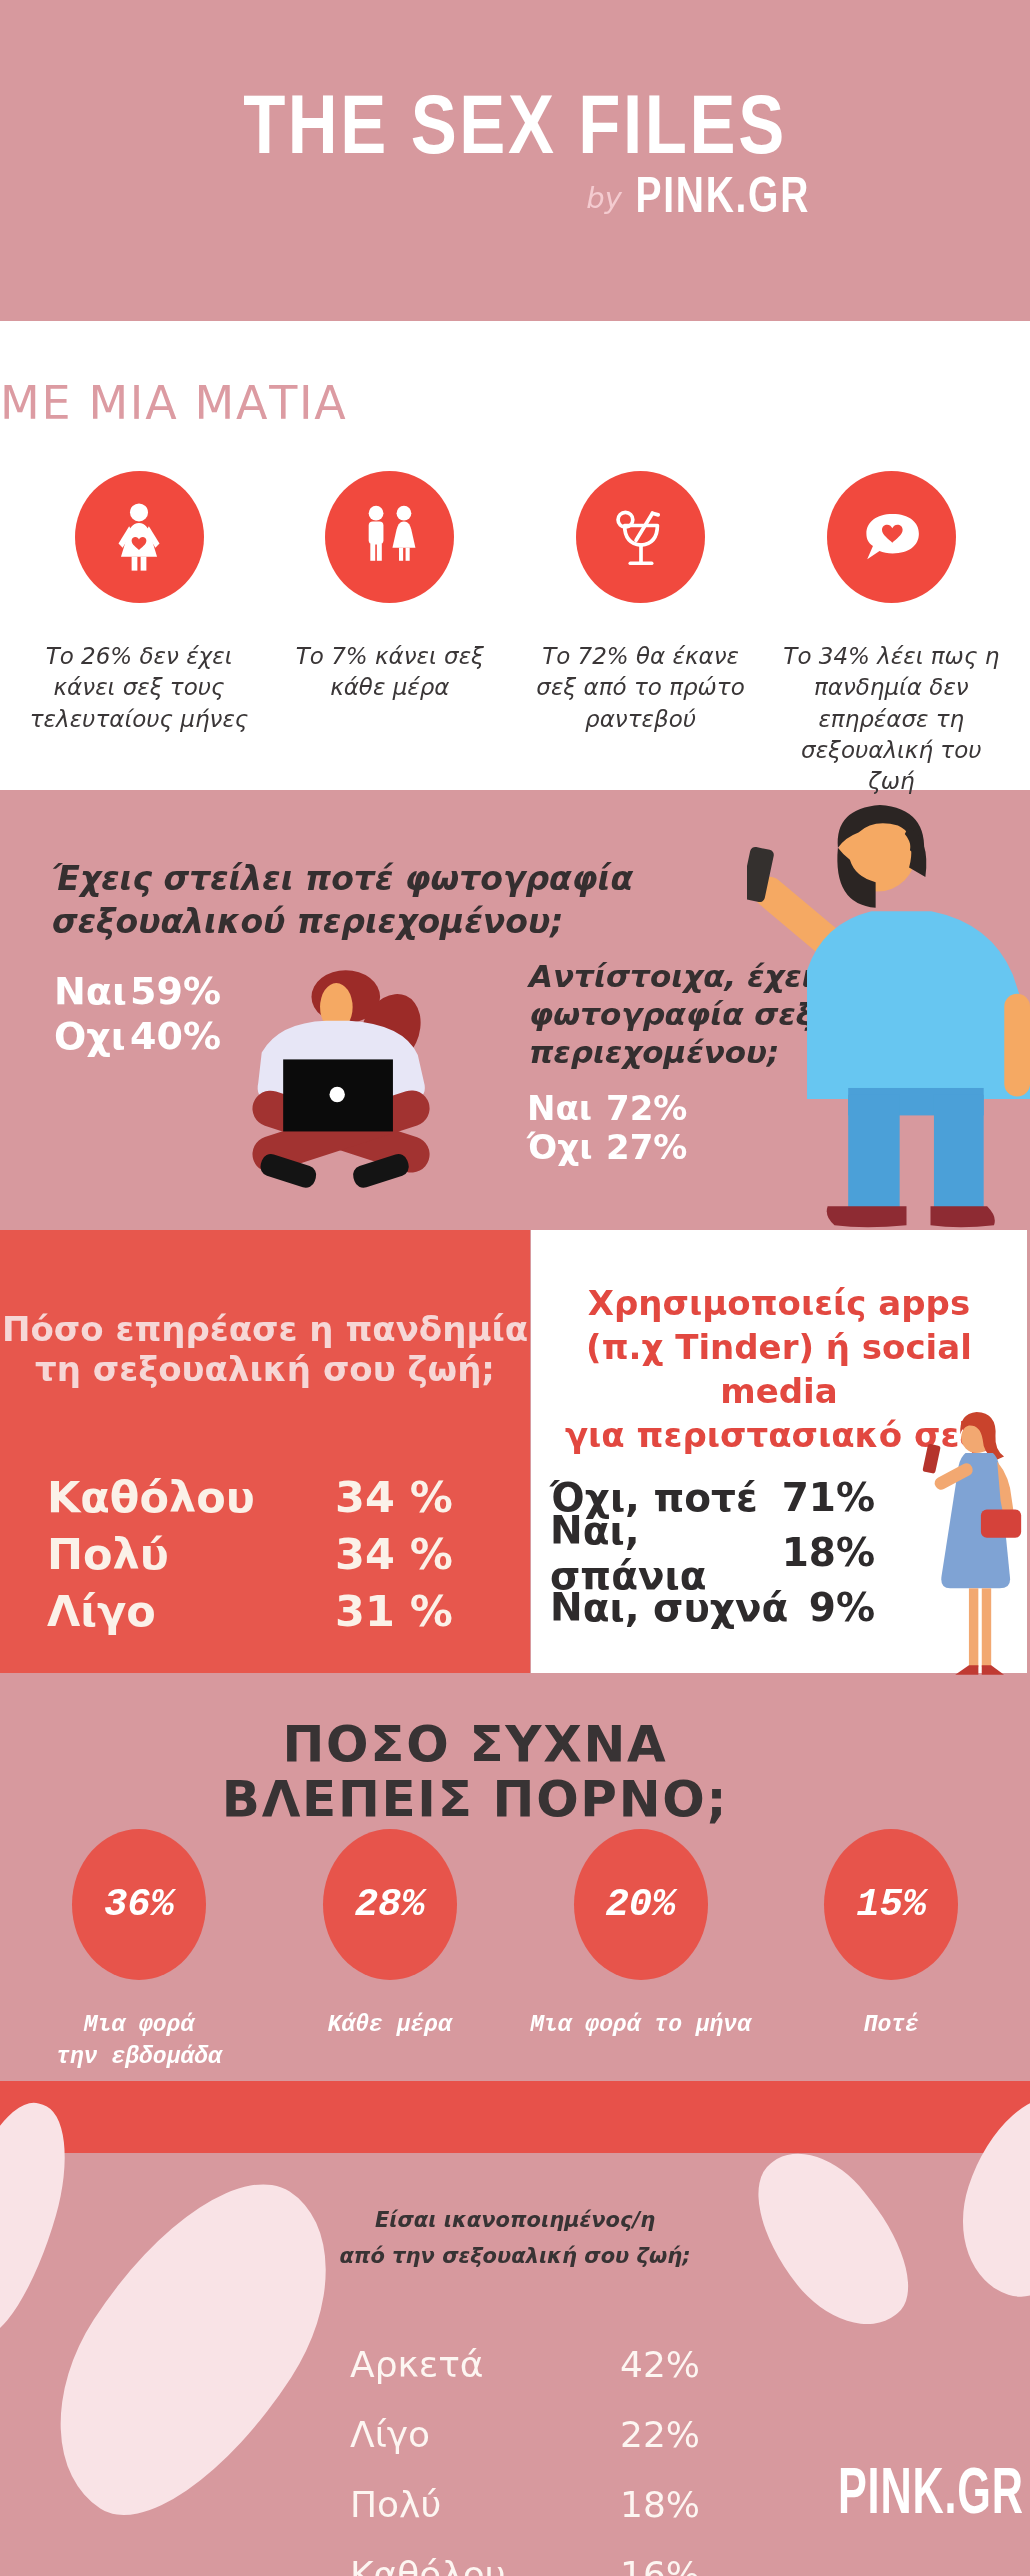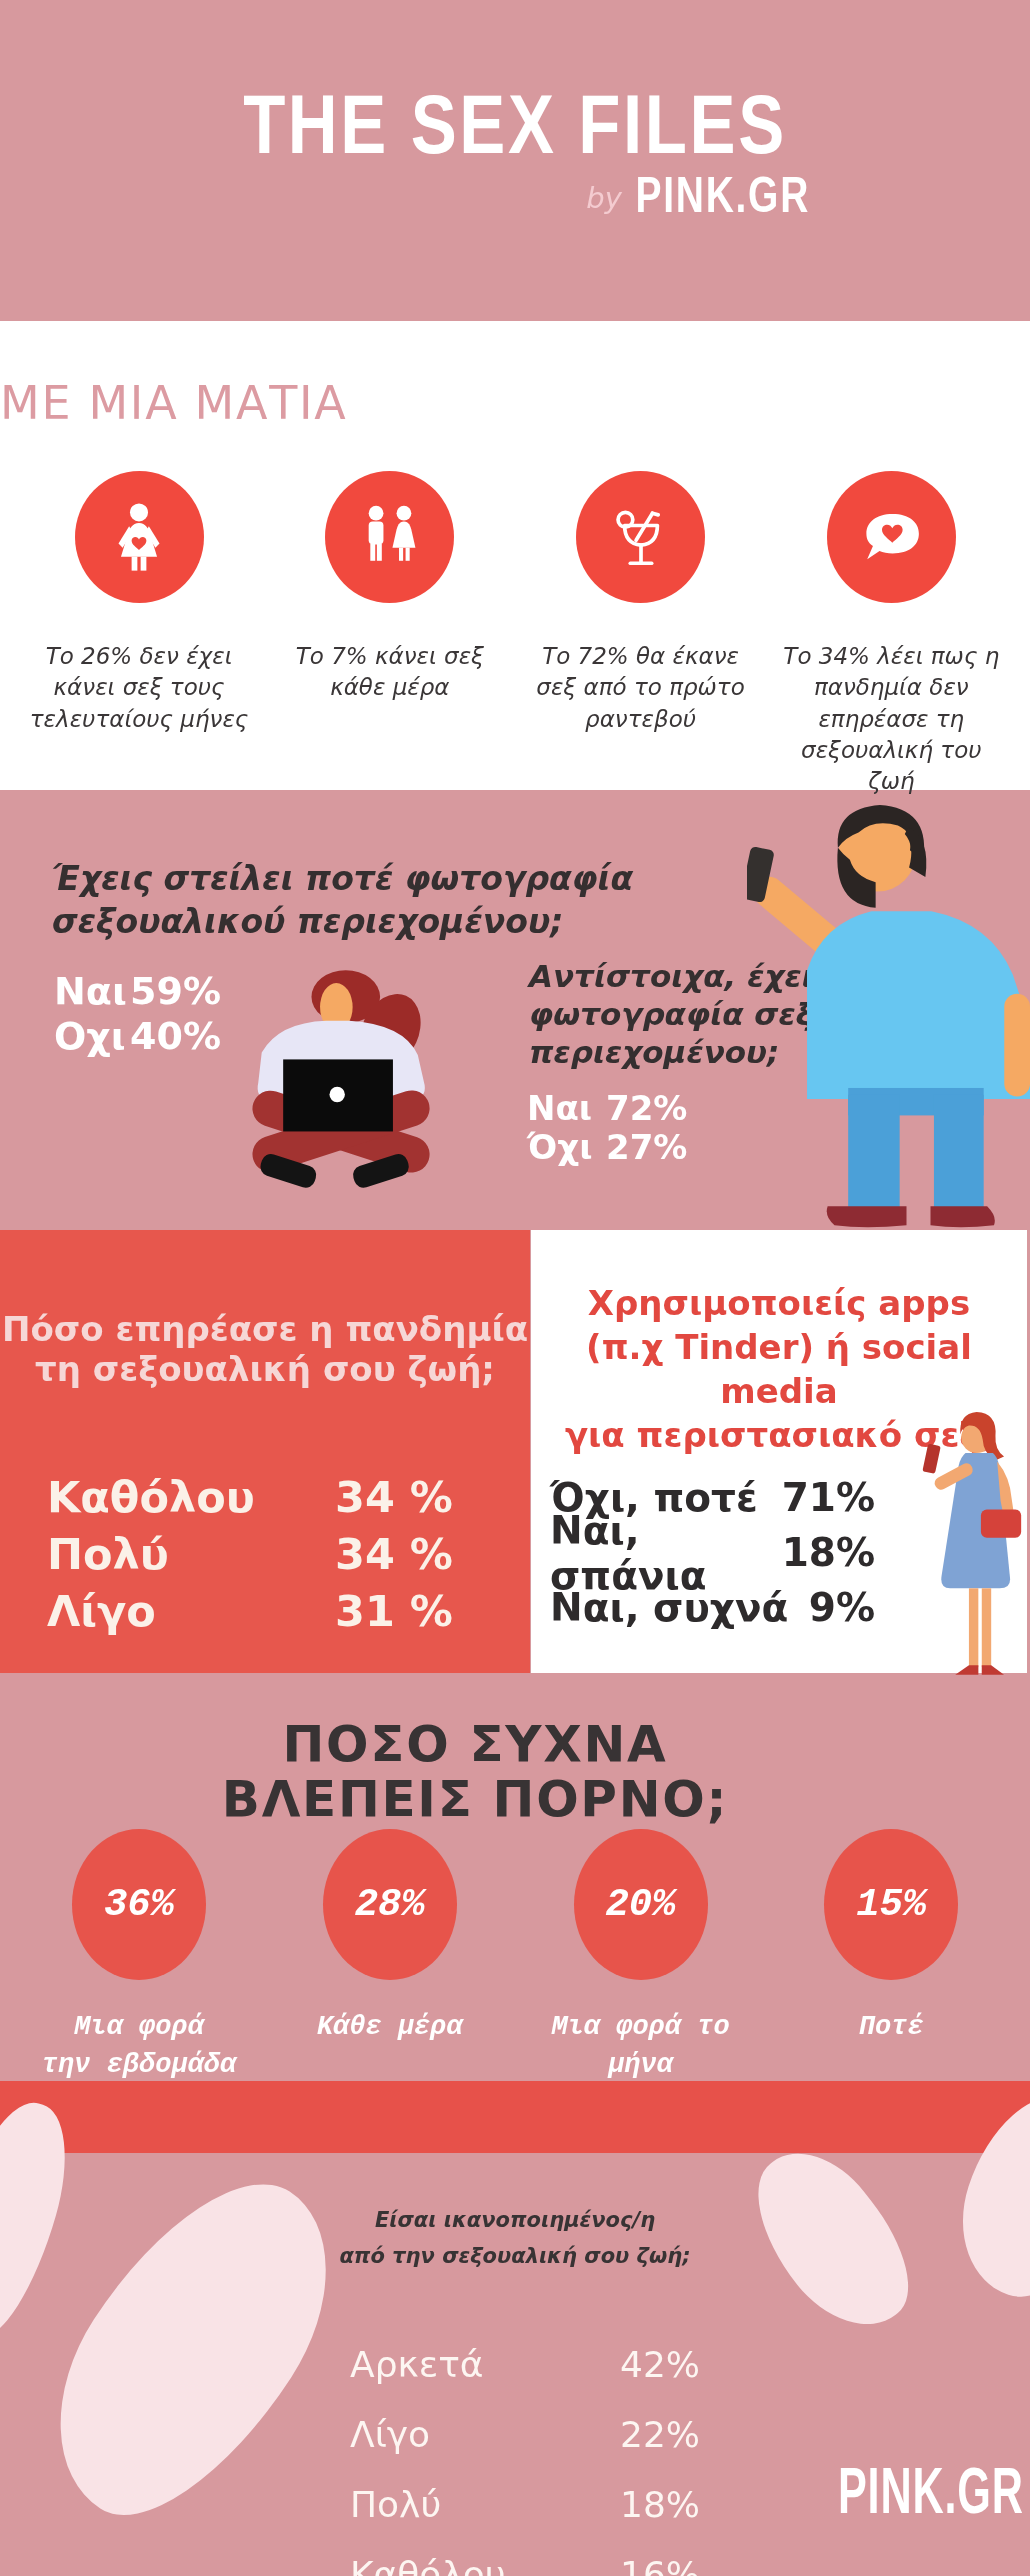--- a/index.html
+++ b/index.html
@@ -84,21 +84,21 @@
     font-size:50px;font-weight:700;line-height:55px;color:#383334;letter-spacing:1.7px;
   }
   .porn-row{top:1829px;left:13.7px;width:1003px;display:flex;font-family:Liberation Mono, monospace;}
   .porn-item{width:251px;display:flex;flex-direction:column;align-items:center;}
   .p-ellipse{
     width:134px;height:151px;border-radius:50%;background:#E7544B;
     display:flex;align-items:center;justify-content:center;flex:0 0 auto;
   }
   .p-value{font-size:39px;font-weight:700;font-style:italic;color:#ffffff;}
   .p-caption{
-    margin-top:29px;font-size:27px;line-height:1.4;font-style:italic;font-weight:700;
+    margin-top:29px;font-size:23px;line-height:1.4;font-style:italic;font-weight:700;
     color:#ffffff;text-align:center;
   }
 
   
   .divider{top:2081px;left:0;width:1030px;height:72px;background:#E7514A;}
   .blob{position:absolute;background:#F9E3E6;z-index:2;}
   .blob-1{left:-41px;top:2099px;width:94px;height:240px;border-radius:52% 48% 45% 55%/55% 45% 60% 40%;transform:rotate(16deg);}
   .blob-2{left:94px;top:2164px;width:197px;height:369px;border-radius:48% 52% 45% 55%/58% 42% 58% 42%;transform:rotate(33deg);}
   .blob-3{left:777px;top:2142px;width:110px;height:196px;border-radius:50% 50% 45% 55%/58% 42% 55% 45%;transform:rotate(-38deg);}
   .blob-4{left:969px;top:2093px;width:137px;height:206px;border-radius:50% 50% 48% 52%/56% 44% 56% 44%;transform:rotate(18deg);}

